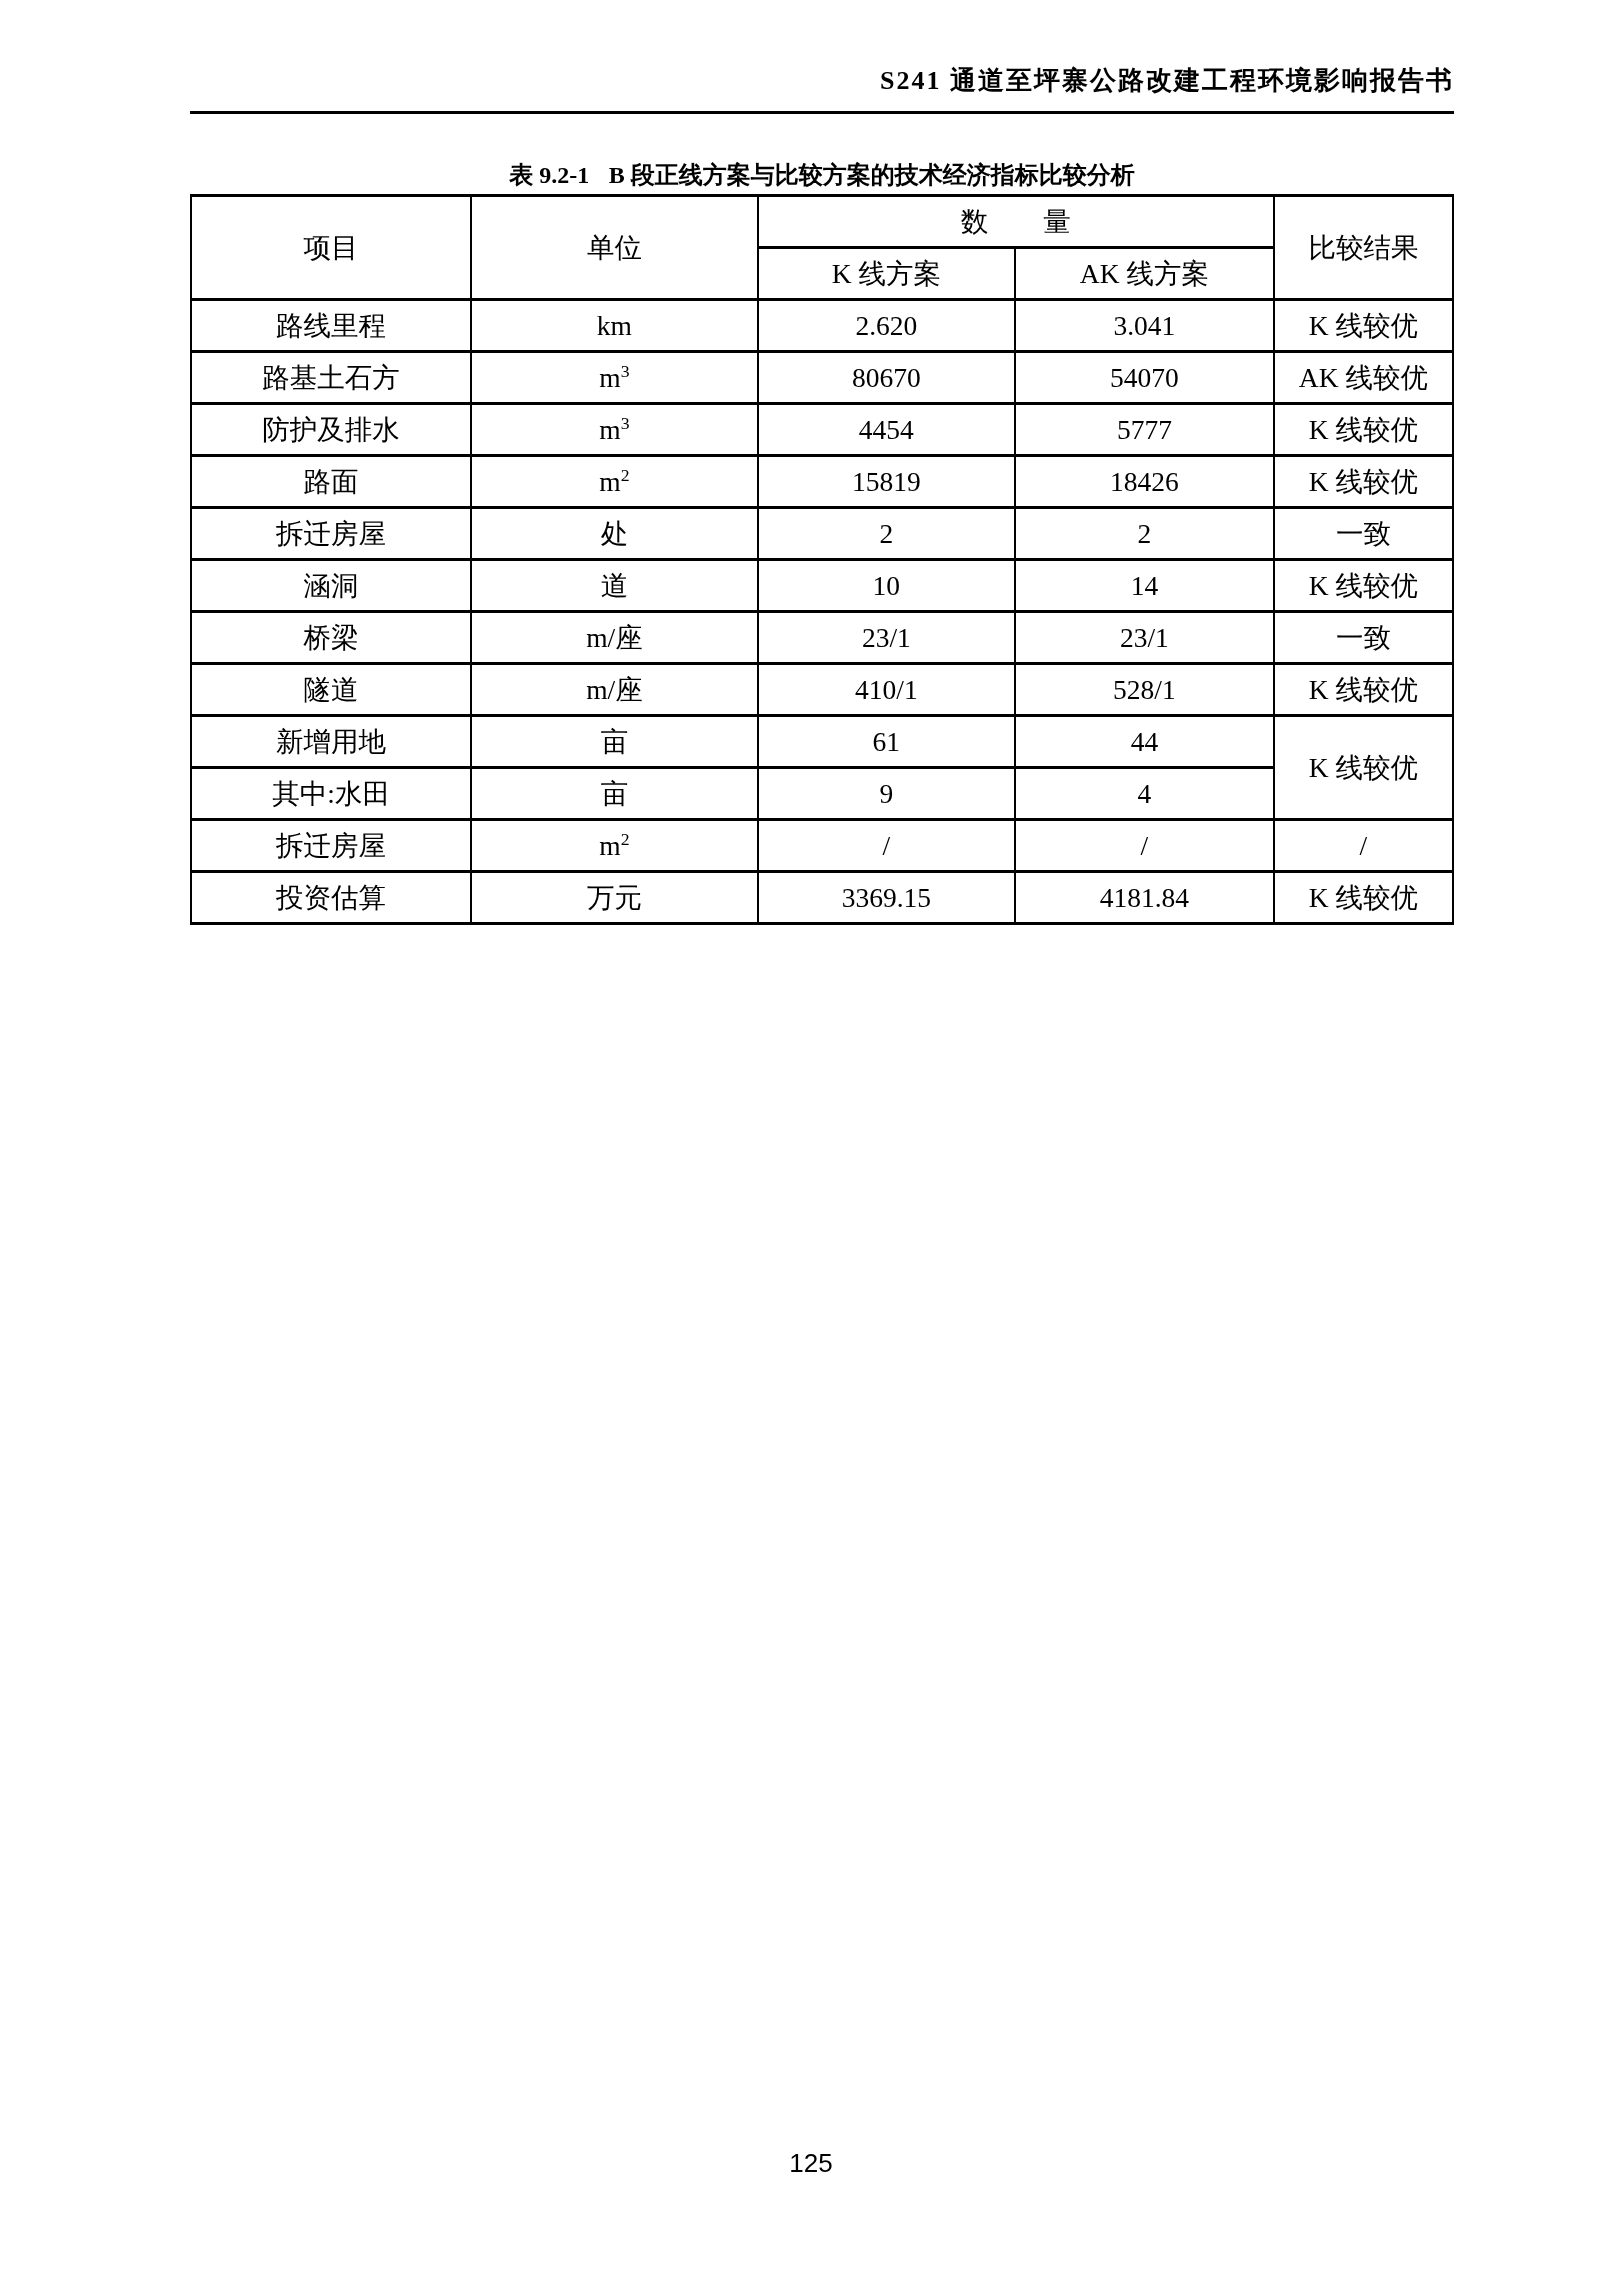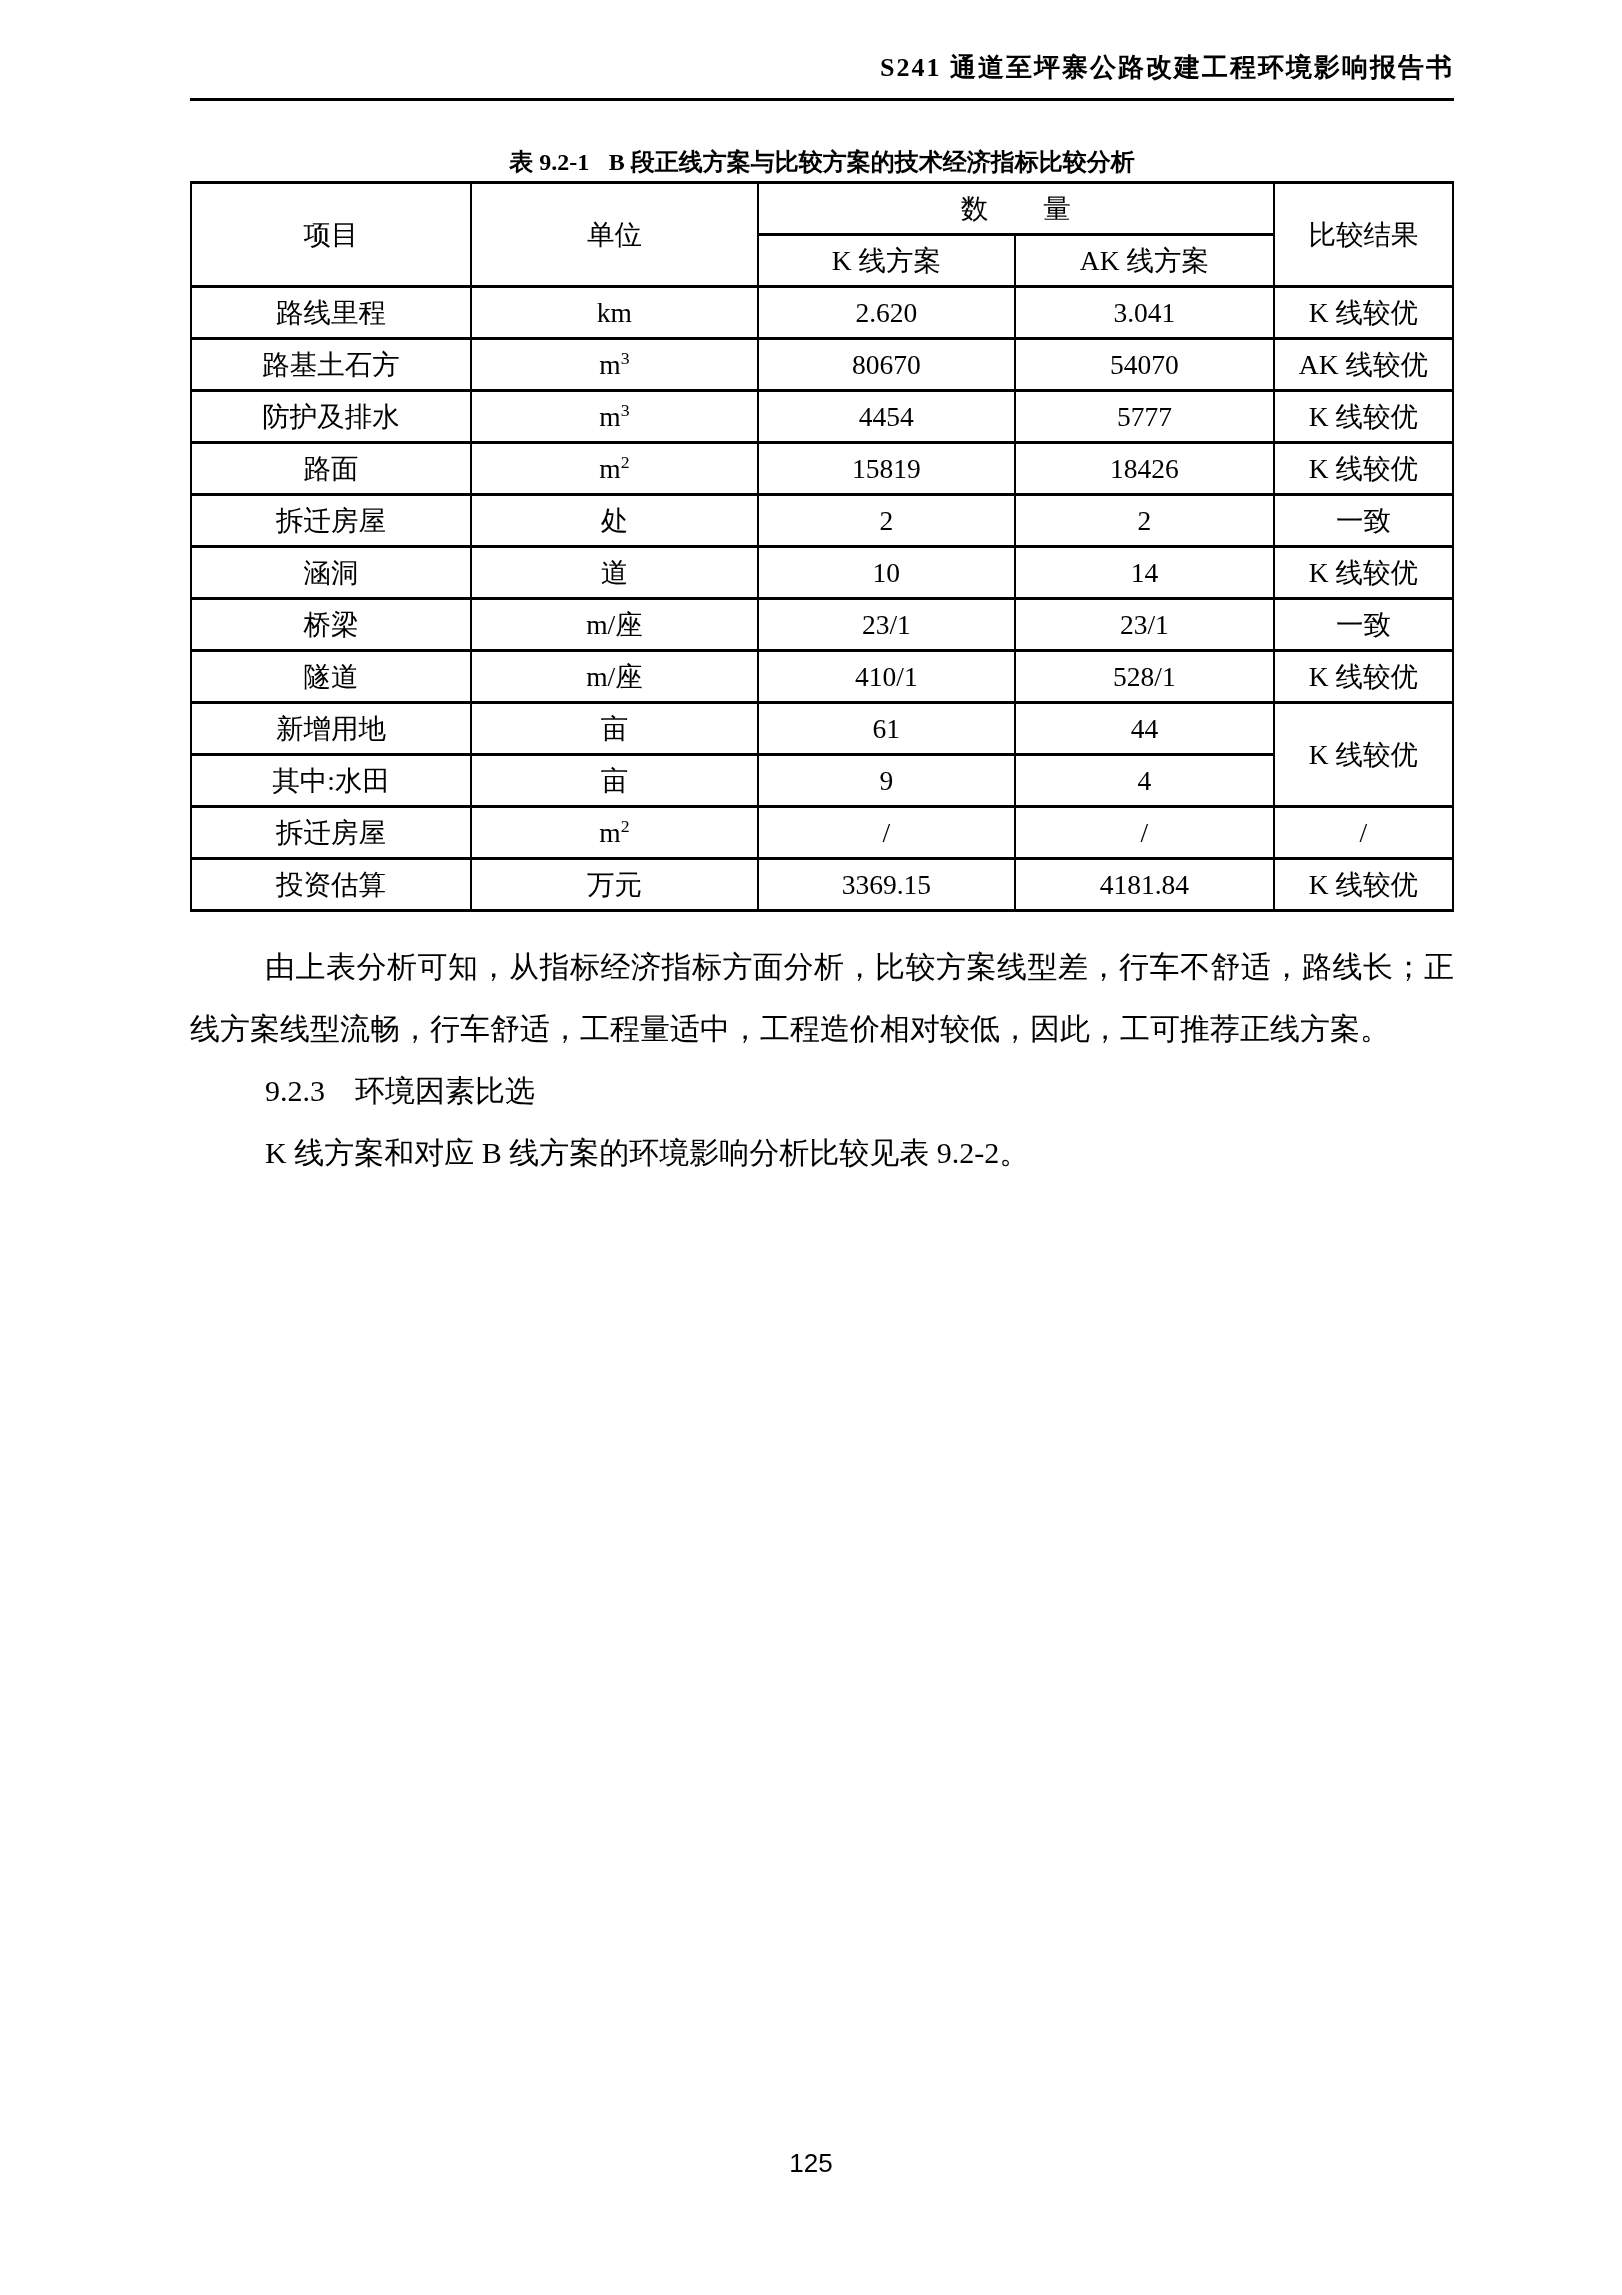--- a/index.html
+++ b/index.html
@@ -14,21 +14,21 @@
     overflow: hidden;
   }
   .content {
     position: absolute;
     left: 190px;
     top: 0;
     width: 1264px;
   }
   
   .doc-header {
-    padding-top: 51px;
+    padding-top: 64px;
     text-align: right;
     font-weight: bold;
     font-size: 26px;
     line-height: 34px;
     letter-spacing: 2px;
     font-family: Liberation Serif, serif;
   }
   .header-rule {
     margin-top: 13px;
     height: 0;
@@ -206,25 +206,18 @@
           <tr>
             <td>投资估算</td>
             <td>万元</td>
             <td>3369.15</td>
             <td>4181.84</td>
             <td>K 线较优</td>
           </tr>
         </tbody>
     </table>
 
-    <div class="body-section">
-      <p>由上表分析可知，从指标经济指标方面分析，比较方案线型差，行车不舒适，路线长；正线方案线型流畅，行车舒适，工程量适中，工程造价相对较低，因此，工可推荐正线方案。</p>
-      <p class="section-heading">
-        <span class="sec-num">9.2.3</span><span>环境因素比选</span>
-      </p>
-      <p>K 线方案和对应 B 线方案的环境影响分析比较见表 9.2-2。</p>
-    </div>
 
   </div>
 
   <div class="page-number">125</div>
 </div>
 
 
 </body></html>

